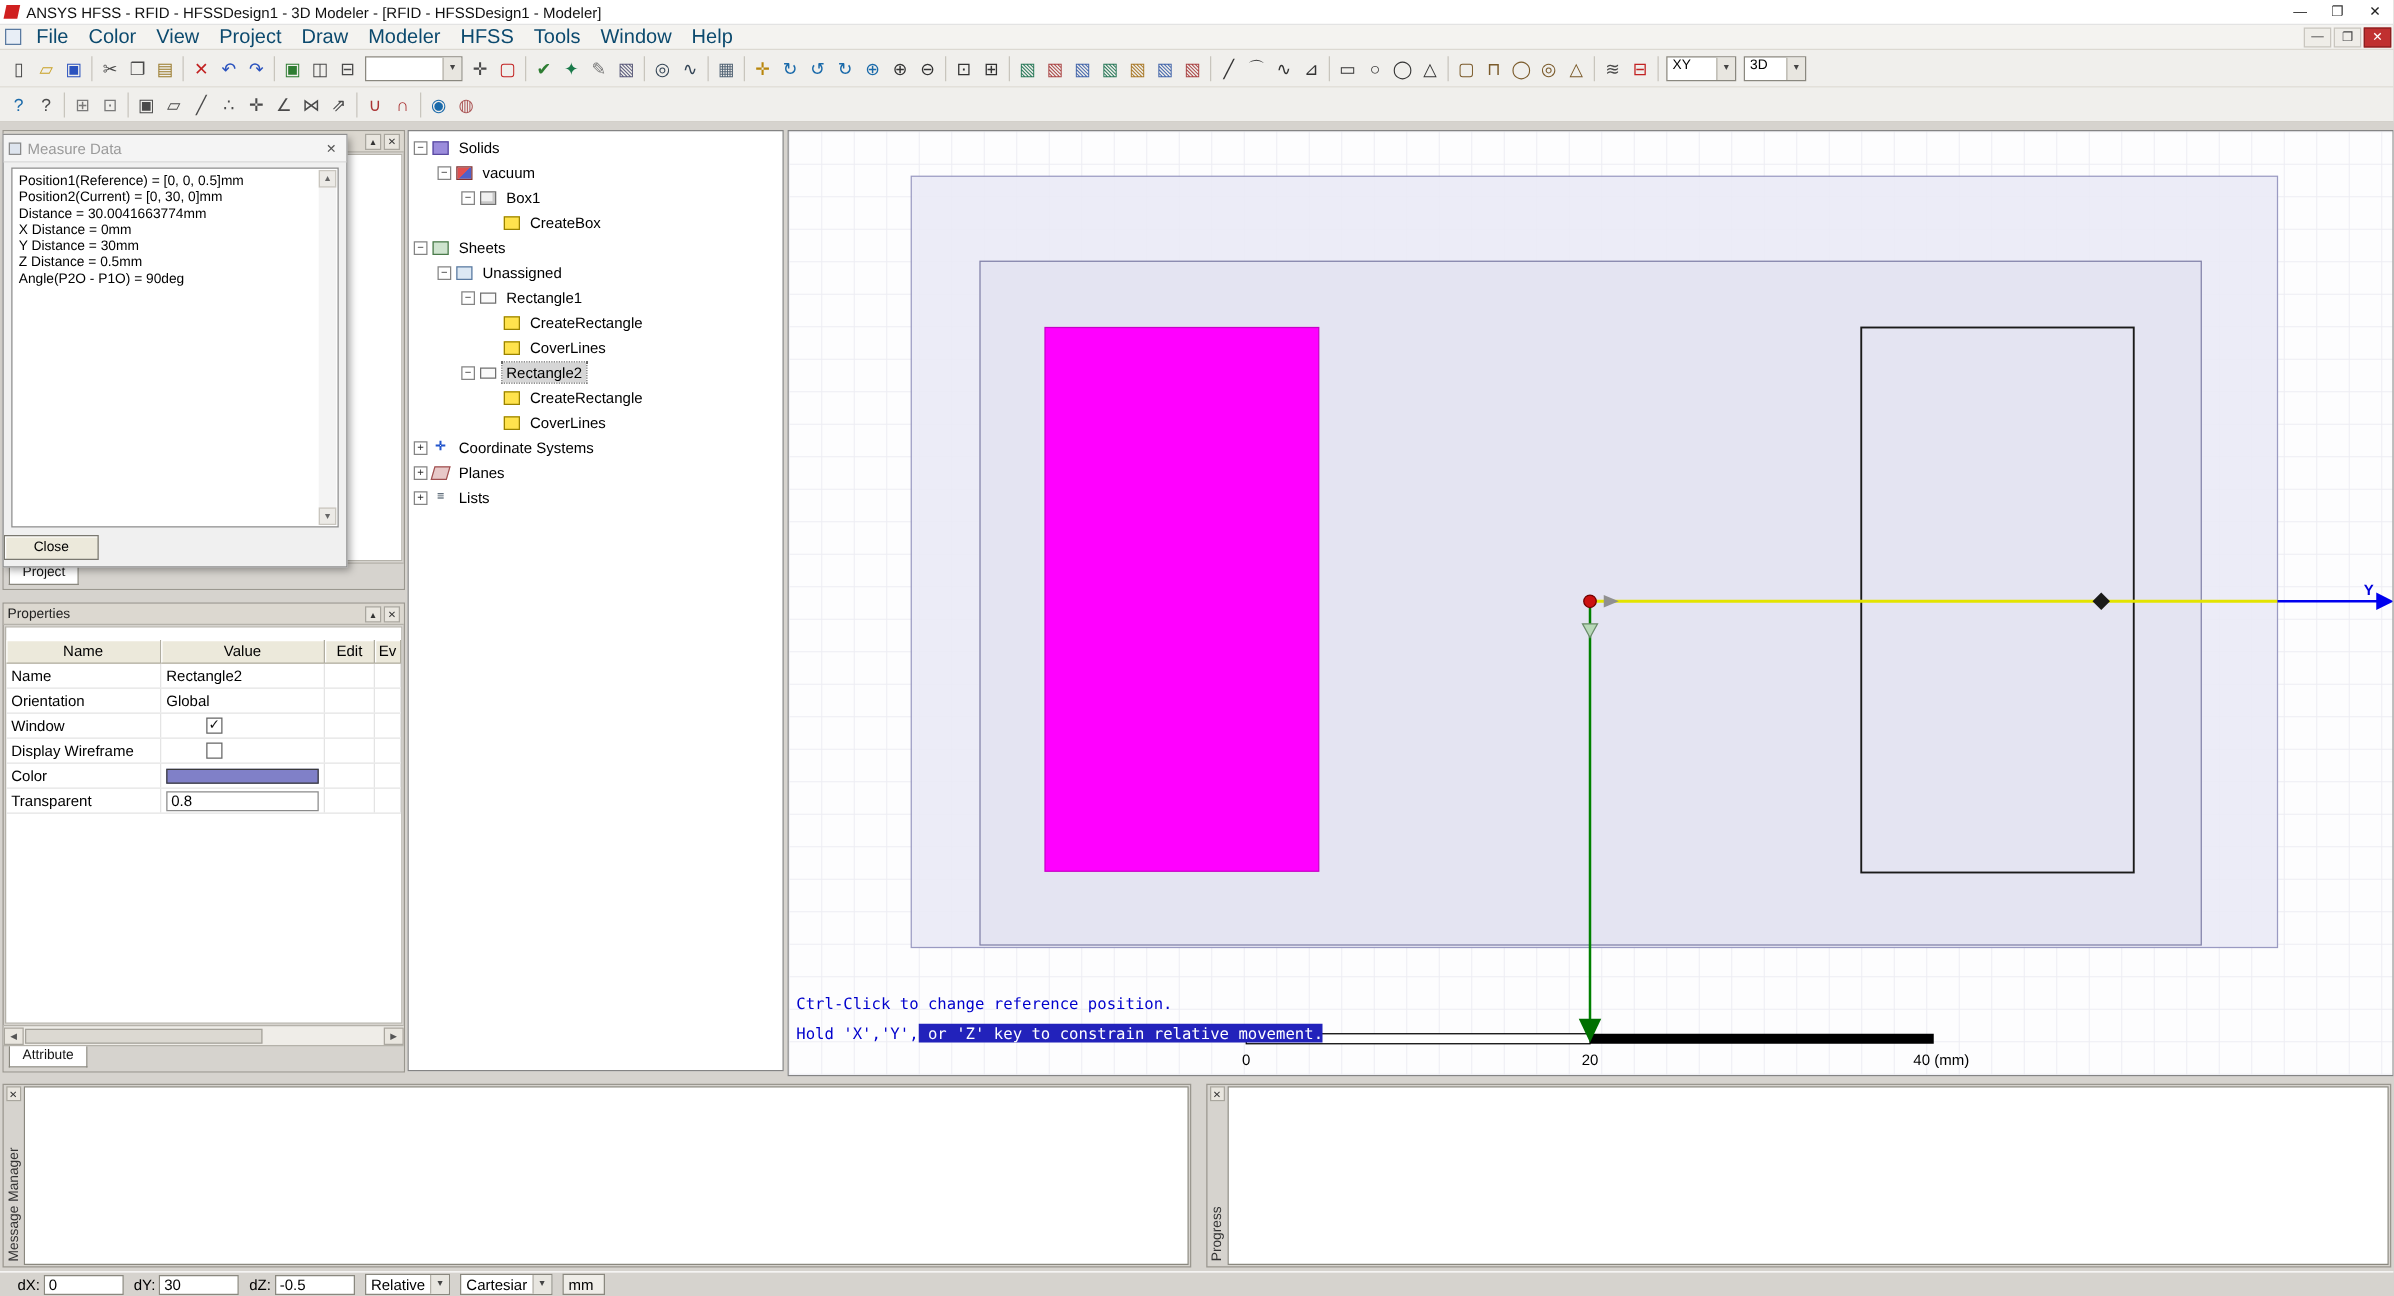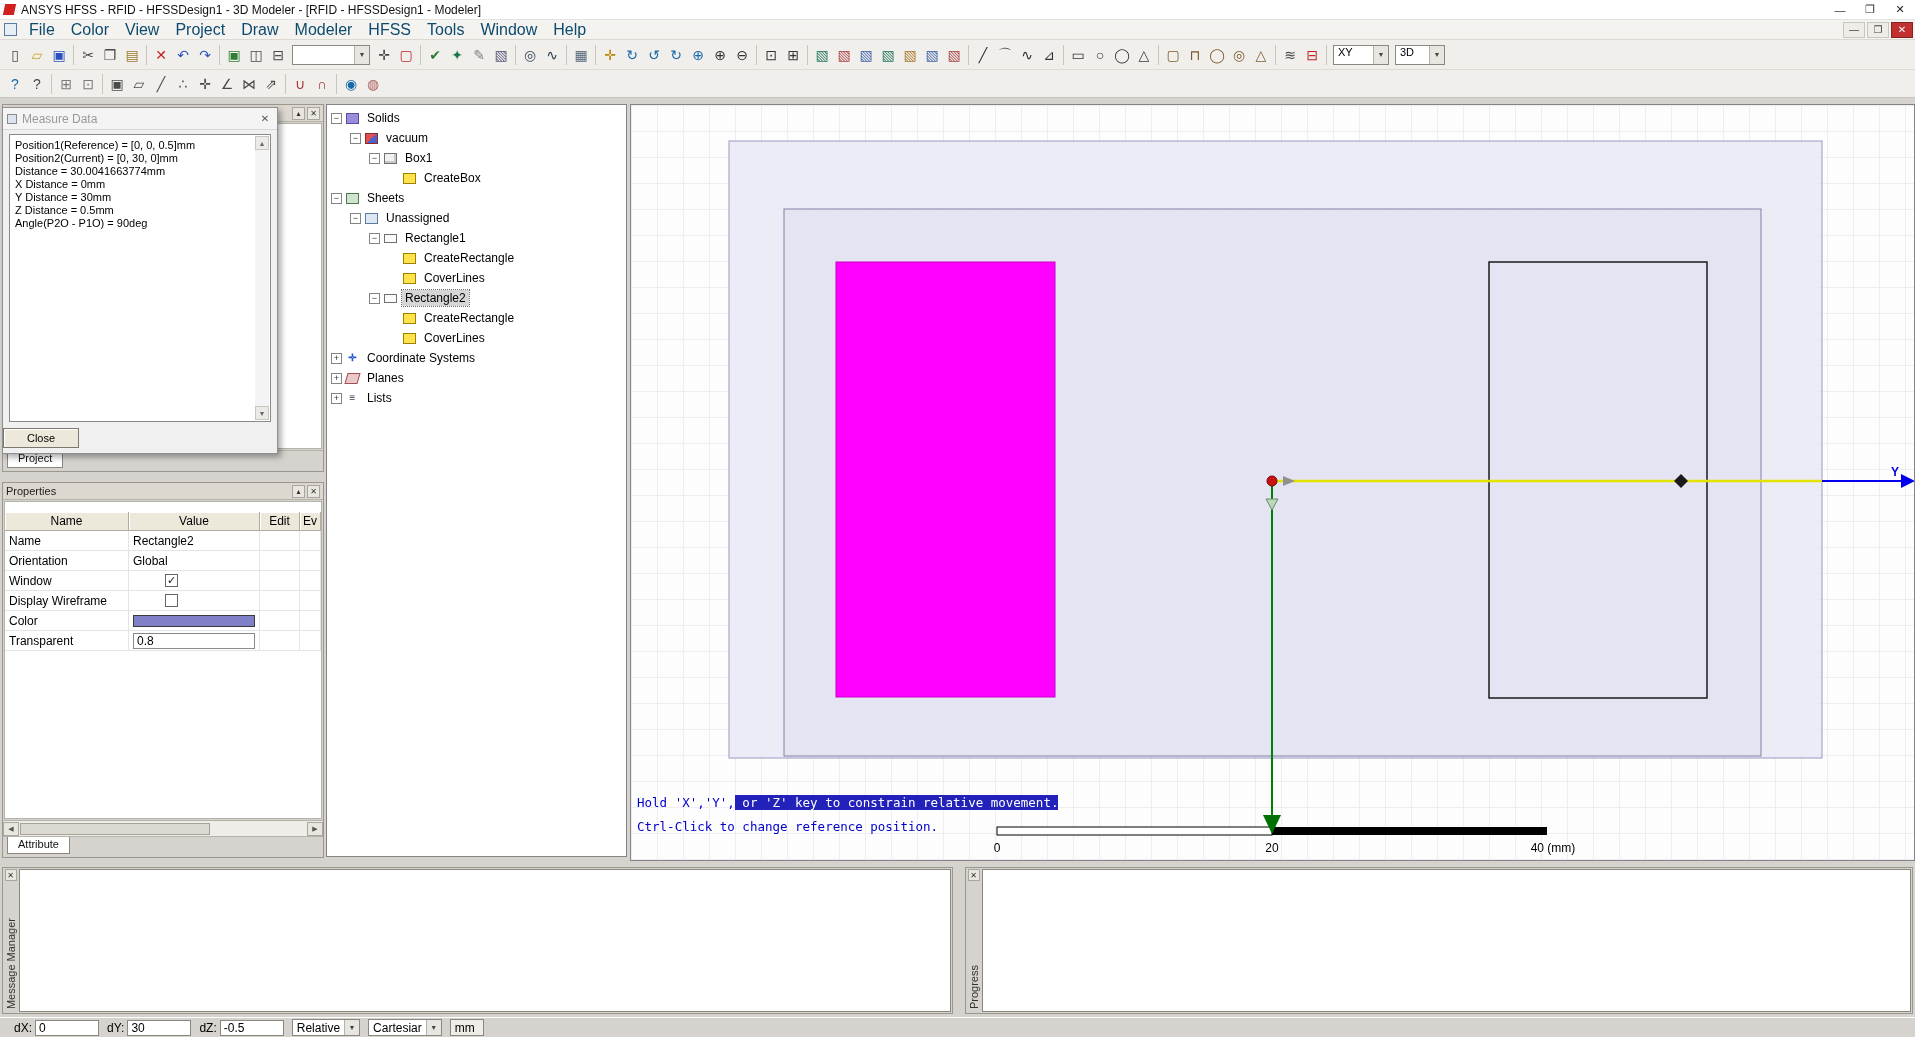--- a/index.html
+++ b/index.html
@@ -510,22 +510,22 @@
       <polygon points="632,710 650,710 641,729" fill="#007000"></polygon>
       <polygon points="652,371 664,376 652,381" fill="#909090"></polygon>
       <polygon points="635,394 647,394 641,405" fill="#b8d8b8" stroke="#6a8a6a"></polygon>
       <circle cx="641" cy="376" r="5" fill="#cc1111" stroke="#700000"></circle>
       <polygon points="1050,369 1057,376 1050,383 1043,376" fill="#1a1a1a"></polygon>
       <text x="366" y="747" font-size="12" fill="#000" text-anchor="middle">0</text>
       <text x="641" y="747" font-size="12" fill="#000" text-anchor="middle">20</text>
       <text x="922" y="747" font-size="12" fill="#000" text-anchor="middle">40 (mm)</text>
     </svg>
     <div class="hints">
+      <div class="hint-line">Ctrl-Click to change reference position.</div>
       <div class="hint-line"><span>Hold 'X','Y',</span><span class="hint-hl"> or 'Z' key to constrain relative movement.</span></div>
-      <div class="hint-line">Ctrl-Click to change reference position.</div>
     </div>
   </div>
 
   <div id="message-panel" class="bottom-panel">
     <div class="vstrip">
       <span class="vclose">✕</span>
       <span class="vlabel">Message Manager</span>
     </div>
     <div class="vbody"></div>
   </div>

